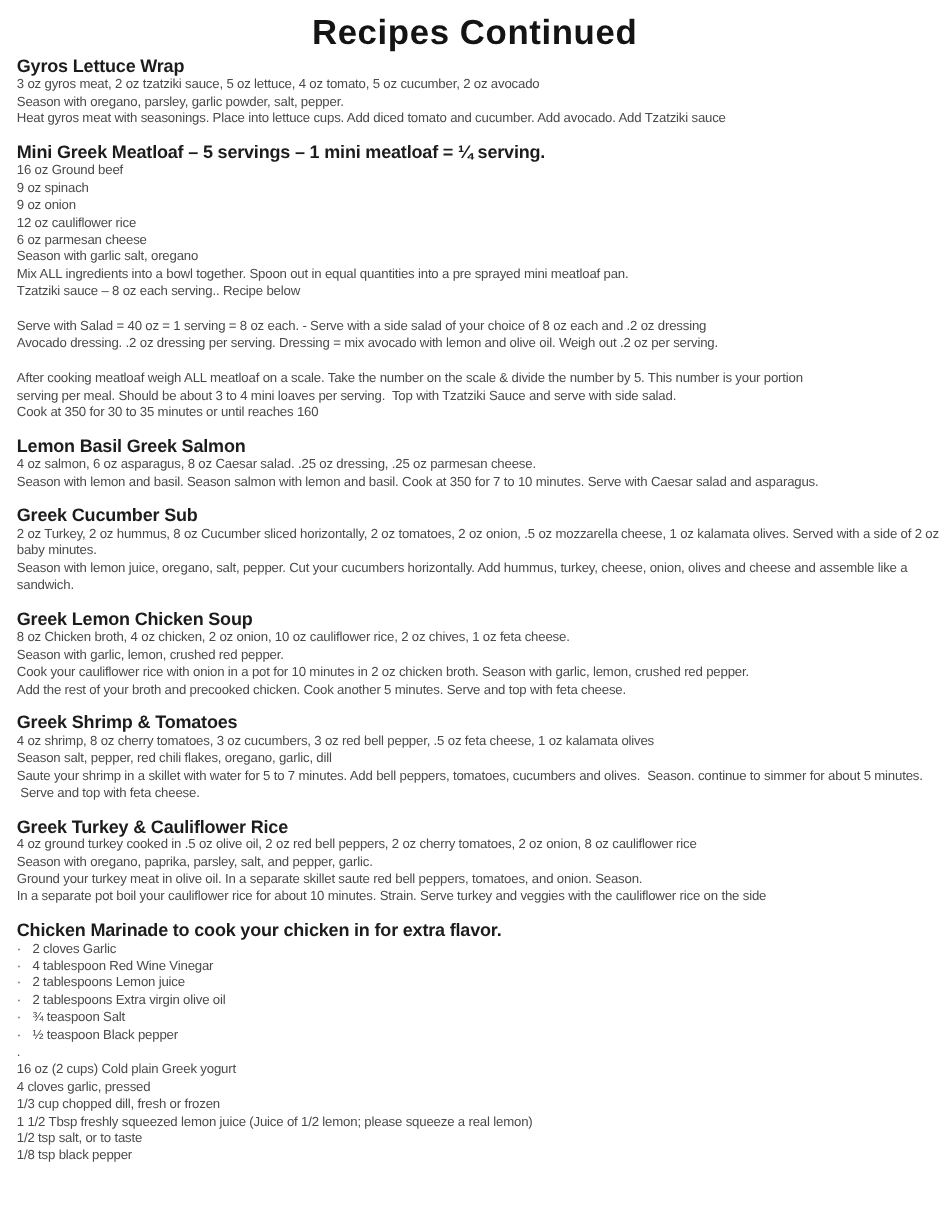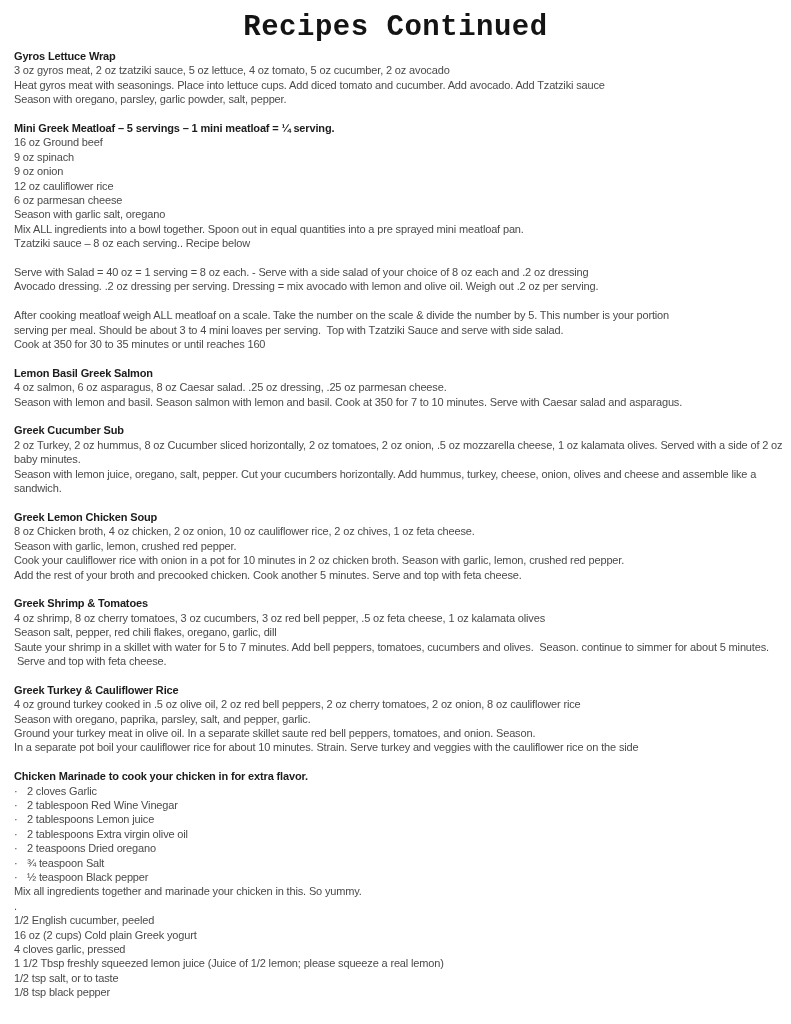--- a/index.html
+++ b/index.html
@@ -2,59 +2,59 @@
 <html><head>
 <meta charset="utf-8">
 <style>
   html, body { margin: 0; padding: 0; background: #ffffff; }
   body {
     width: 791px; height: 1024px; overflow: hidden;
     font-family: "Liberation Sans", sans-serif;
   }
   .page { padding: 0 14px; }
   .title {
-    font-family: Liberation Mono, monospace;
+    font-family: Liberation Sans, sans-serif;
     font-weight: 700;
     font-size: 29px;
     line-height: 32px;
     letter-spacing: 0.5px;
     text-align: center;
     color: #141414;
     margin: 12px 0 5px 0;
   }
   .content { }
   .t, .h, .b {
     font-size: 11px;
     line-height: 14.4px;
     letter-spacing: -0.15px;
     color: #4a4a4a;
     white-space: pre;
   }
   .h {
     font-weight: 700;
-    font-size: 11px;
+    font-size: 15px;
     color: #1c1c1c;
   }
   .sp { height: 14.4px; }
   .b .dot {
     display: inline-block;
     width: 13px;
     color: #4a4a4a;
   }
 </style>
 </head>
 <body>
 
 <main class="page">
   <h1 class="title">Recipes Continued</h1>
   <section class="content">
       <div class="h">Gyros Lettuce Wrap</div>
       <div class="t">3 oz gyros meat, 2 oz tzatziki sauce, 5 oz lettuce, 4 oz tomato, 5 oz cucumber, 2 oz avocado</div>
+      <div class="t">Season with oregano, parsley, garlic powder, salt, pepper.</div>
       <div class="t">Heat gyros meat with seasonings. Place into lettuce cups. Add diced tomato and cucumber. Add avocado. Add Tzatziki sauce</div>
-      <div class="t">Season with oregano, parsley, garlic powder, salt, pepper.</div>
       <div class="sp"></div>
       <div class="h">Mini Greek Meatloaf – 5 servings – 1 mini meatloaf = ¼ serving.</div>
       <div class="t">16 oz Ground beef</div>
       <div class="t">9 oz spinach</div>
       <div class="t">9 oz onion</div>
       <div class="t">12 oz cauliflower rice</div>
       <div class="t">6 oz parmesan cheese</div>
       <div class="t">Season with garlic salt, oregano</div>
       <div class="t">Mix ALL ingredients into a bowl together. Spoon out in equal quantities into a pre sprayed mini meatloaf pan.</div>
       <div class="t">Tzatziki sauce – 8 oz each serving.. Recipe below</div>
@@ -89,28 +89,26 @@
       <div class="t"> Serve and top with feta cheese.</div>
       <div class="sp"></div>
       <div class="h">Greek Turkey &amp; Cauliflower Rice</div>
       <div class="t">4 oz ground turkey cooked in .5 oz olive oil, 2 oz red bell peppers, 2 oz cherry tomatoes, 2 oz onion, 8 oz cauliflower rice</div>
       <div class="t">Season with oregano, paprika, parsley, salt, and pepper, garlic.</div>
       <div class="t">Ground your turkey meat in olive oil. In a separate skillet saute red bell peppers, tomatoes, and onion. Season.</div>
       <div class="t">In a separate pot boil your cauliflower rice for about 10 minutes. Strain. Serve turkey and veggies with the cauliflower rice on the side</div>
       <div class="sp"></div>
       <div class="h">Chicken Marinade to cook your chicken in for extra flavor.</div>
       <div class="b"><span class="dot">·</span><span>2 cloves Garlic</span></div>
-      <div class="b"><span class="dot">·</span><span>2 tablespoon Red Wine Vinegar</span></div>
+      <div class="b"><span class="dot">·</span><span>4 tablespoon Red Wine Vinegar</span></div>
       <div class="b"><span class="dot">·</span><span>2 tablespoons Lemon juice</span></div>
       <div class="b"><span class="dot">·</span><span>2 tablespoons Extra virgin olive oil</span></div>
-      <div class="b"><span class="dot">·</span><span>2 teaspoons Dried oregano</span></div>
       <div class="b"><span class="dot">·</span><span>¾ teaspoon Salt</span></div>
       <div class="b"><span class="dot">·</span><span>½ teaspoon Black pepper</span></div>
-      <div class="t">Mix all ingredients together and marinade your chicken in this. So yummy.</div>
       <div class="t">.</div>
-      <div class="t">1/2 English cucumber, peeled</div>
       <div class="t">16 oz (2 cups) Cold plain Greek yogurt</div>
       <div class="t">4 cloves garlic, pressed</div>
+      <div class="t">1/3 cup chopped dill, fresh or frozen</div>
       <div class="t">1 1/2 Tbsp freshly squeezed lemon juice (Juice of 1/2 lemon; please squeeze a real lemon)</div>
       <div class="t">1/2 tsp salt, or to taste</div>
       <div class="t">1/8 tsp black pepper</div>
     </section>
 </main>
 
 </body></html>

